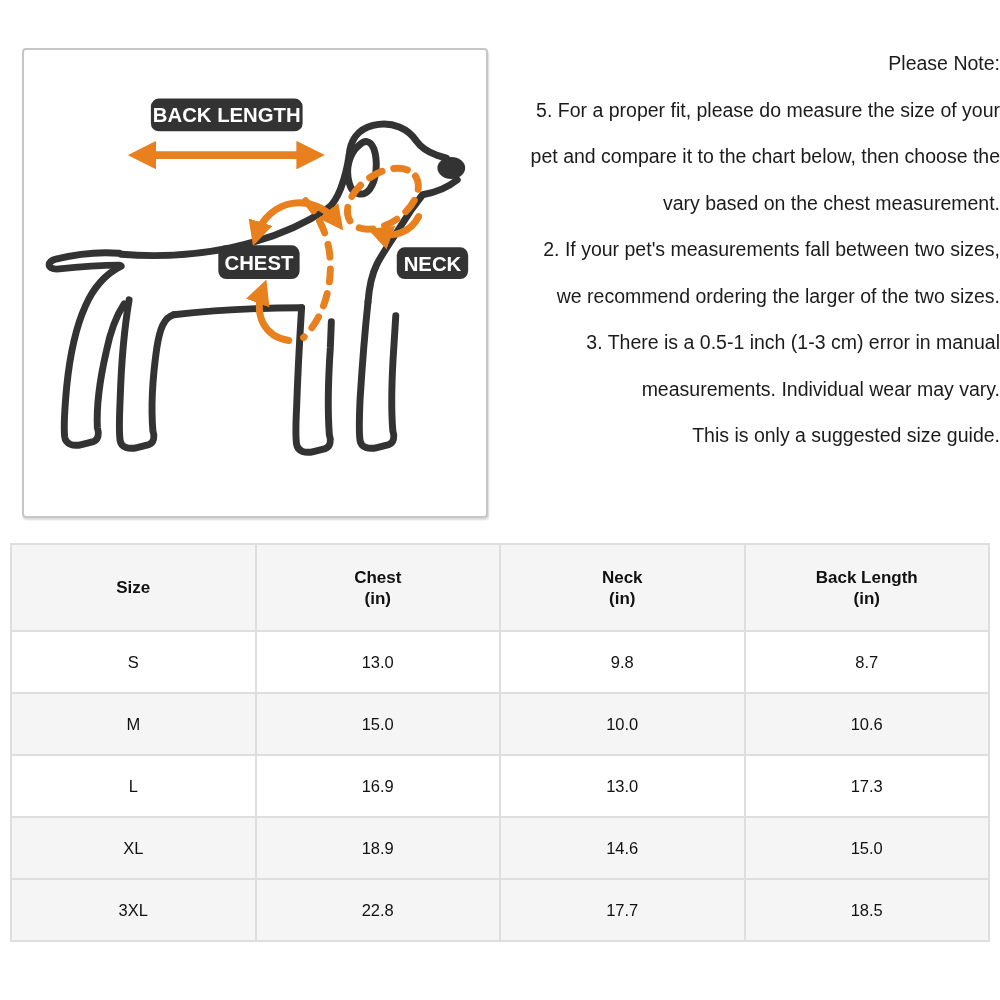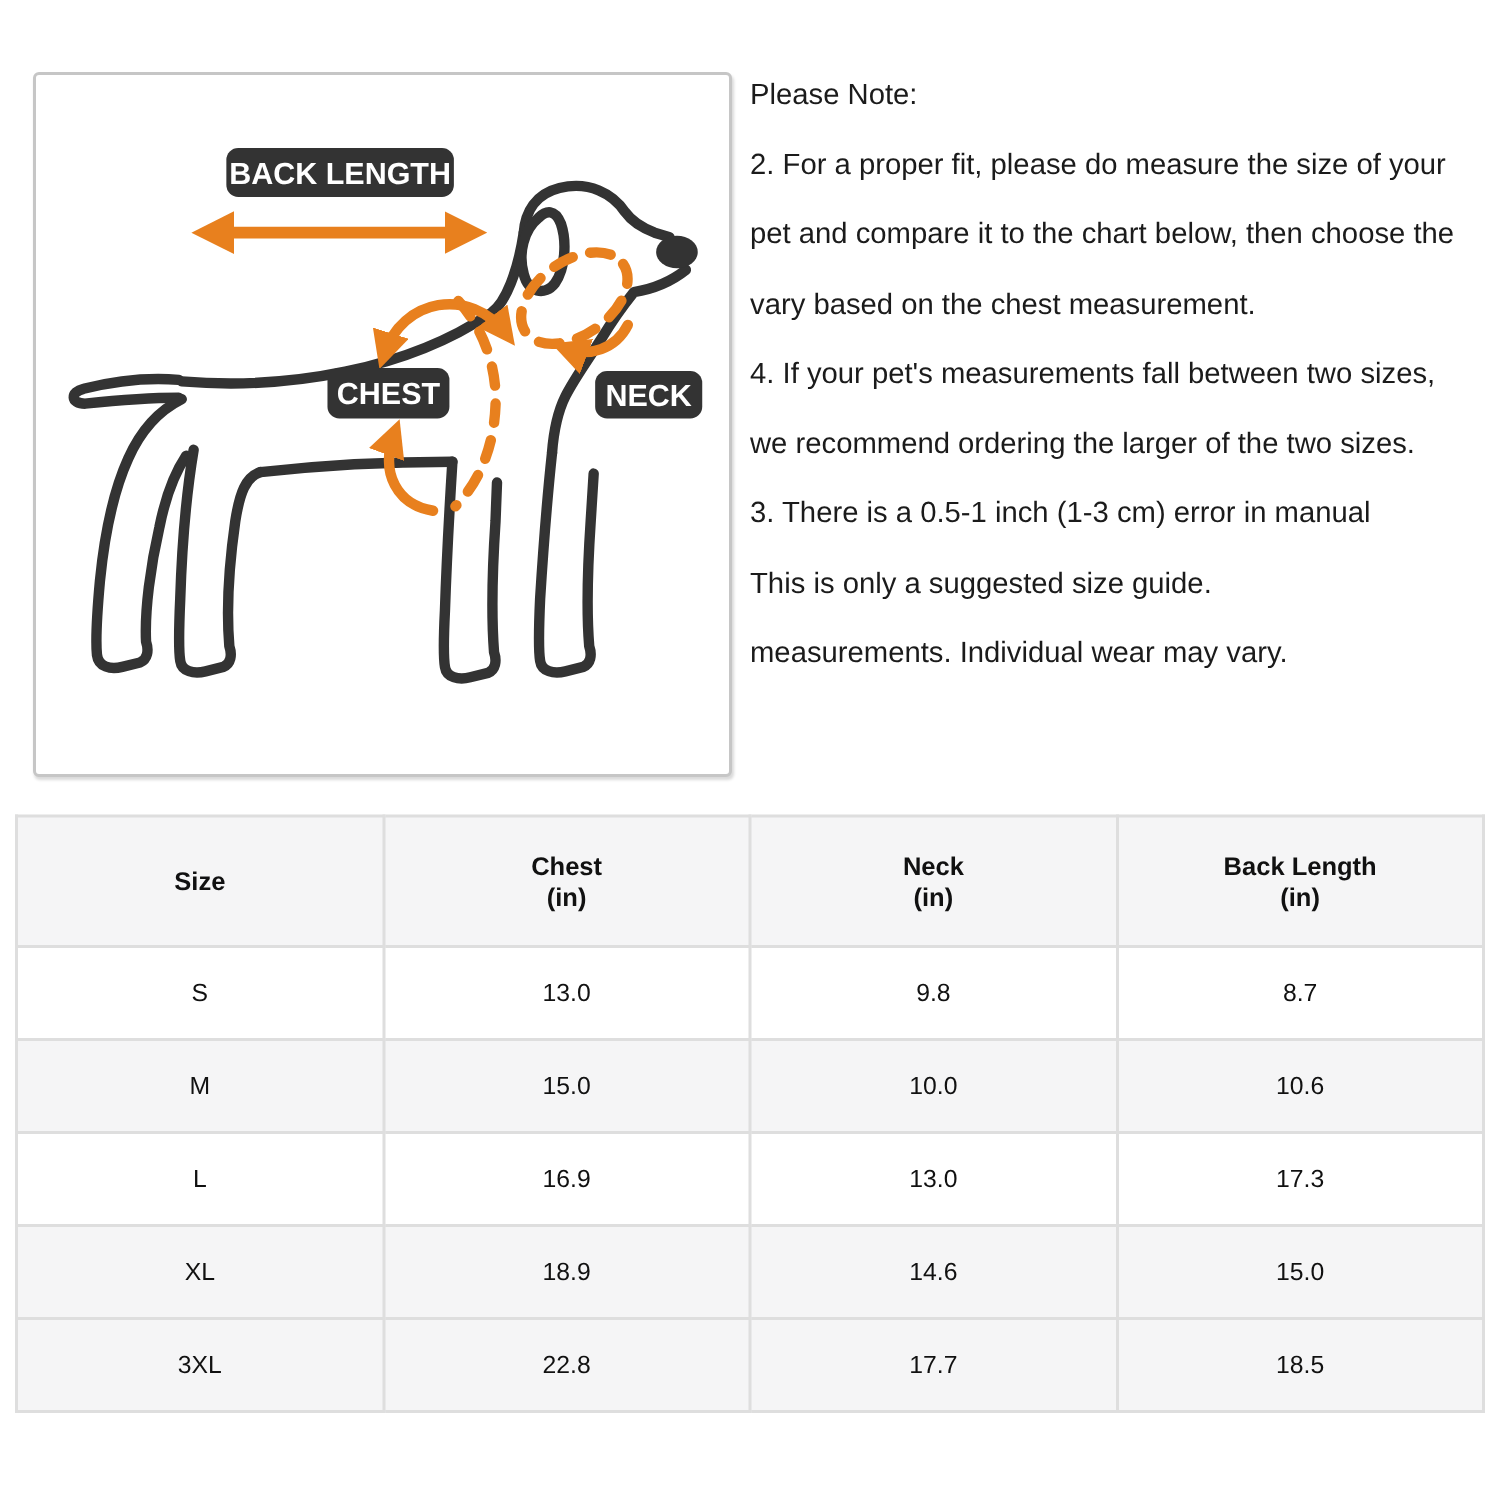--- a/index.html
+++ b/index.html
@@ -8,21 +8,21 @@
 
   
   .dog-panel{position:absolute;left:22px;top:48px;width:466px;height:470px;
              background:#ffffff;border:2px solid #c6c6c6;border-radius:4px;
              box-sizing:border-box;box-shadow:1px 2px 2px rgba(0,0,0,.15);}
   .dog-panel svg{display:block;width:100%;height:100%;}
 
   
   .notes{position:absolute;left:500px;top:40px;width:500px;
          font-size:19.5px;line-height:46.5px;color:#1b1b1b;white-space:nowrap;}
-  .notes div{height:46.5px;}
+  .notes div{height:46.5px;text-align:right;}
 
   
   .table-wrap{position:absolute;left:10px;top:543px;width:980px;}
   table.size-chart{width:100%;border-collapse:collapse;table-layout:fixed;
                    border:2px solid #c9c9c9;}
   table.size-chart th,table.size-chart td{
       border:2px solid #dedede;text-align:center;vertical-align:middle;
       color:#111;padding:0;}
   table.size-chart th{height:85px;background:#f5f5f6;font-size:17px;font-weight:bold;}
   table.size-chart td{height:60px;font-size:16.5px;background:#ffffff;}
@@ -92,28 +92,28 @@
         <text x="237" y="221.5" text-anchor="middle" font-size="20.5" class="badge-text">CHEST</text>
 
         <rect x="376" y="199" width="72" height="32" rx="8" fill="#333333"></rect>
         <text x="412" y="222.5" text-anchor="middle" font-size="20.5" class="badge-text">NECK</text>
       </g>
     </svg>
   </div>
 
   <div class="notes">
     <div>Please Note:</div>
-    <div>2. For a proper fit, please do measure the size of your</div>
+    <div>5. For a proper fit, please do measure the size of your</div>
     <div>pet and compare it to the chart below, then choose the</div>
     <div>vary based on the chest measurement.</div>
-    <div>4. If your pet's measurements fall between two sizes,</div>
+    <div>2. If your pet's measurements fall between two sizes,</div>
     <div>we recommend ordering the larger of the two sizes.</div>
     <div>3. There is a 0.5-1 inch (1-3 cm) error in manual</div>
+    <div>measurements. Individual wear may vary.</div>
     <div>This is only a suggested size guide.</div>
-    <div>measurements. Individual wear may vary.</div>
   </div>
 
   <div class="table-wrap">
     <table class="size-chart">
       <thead>
         <tr>
           <th>
             <div class="th-title">Size</div>
             <div class="th-unit"></div>
           </th>

